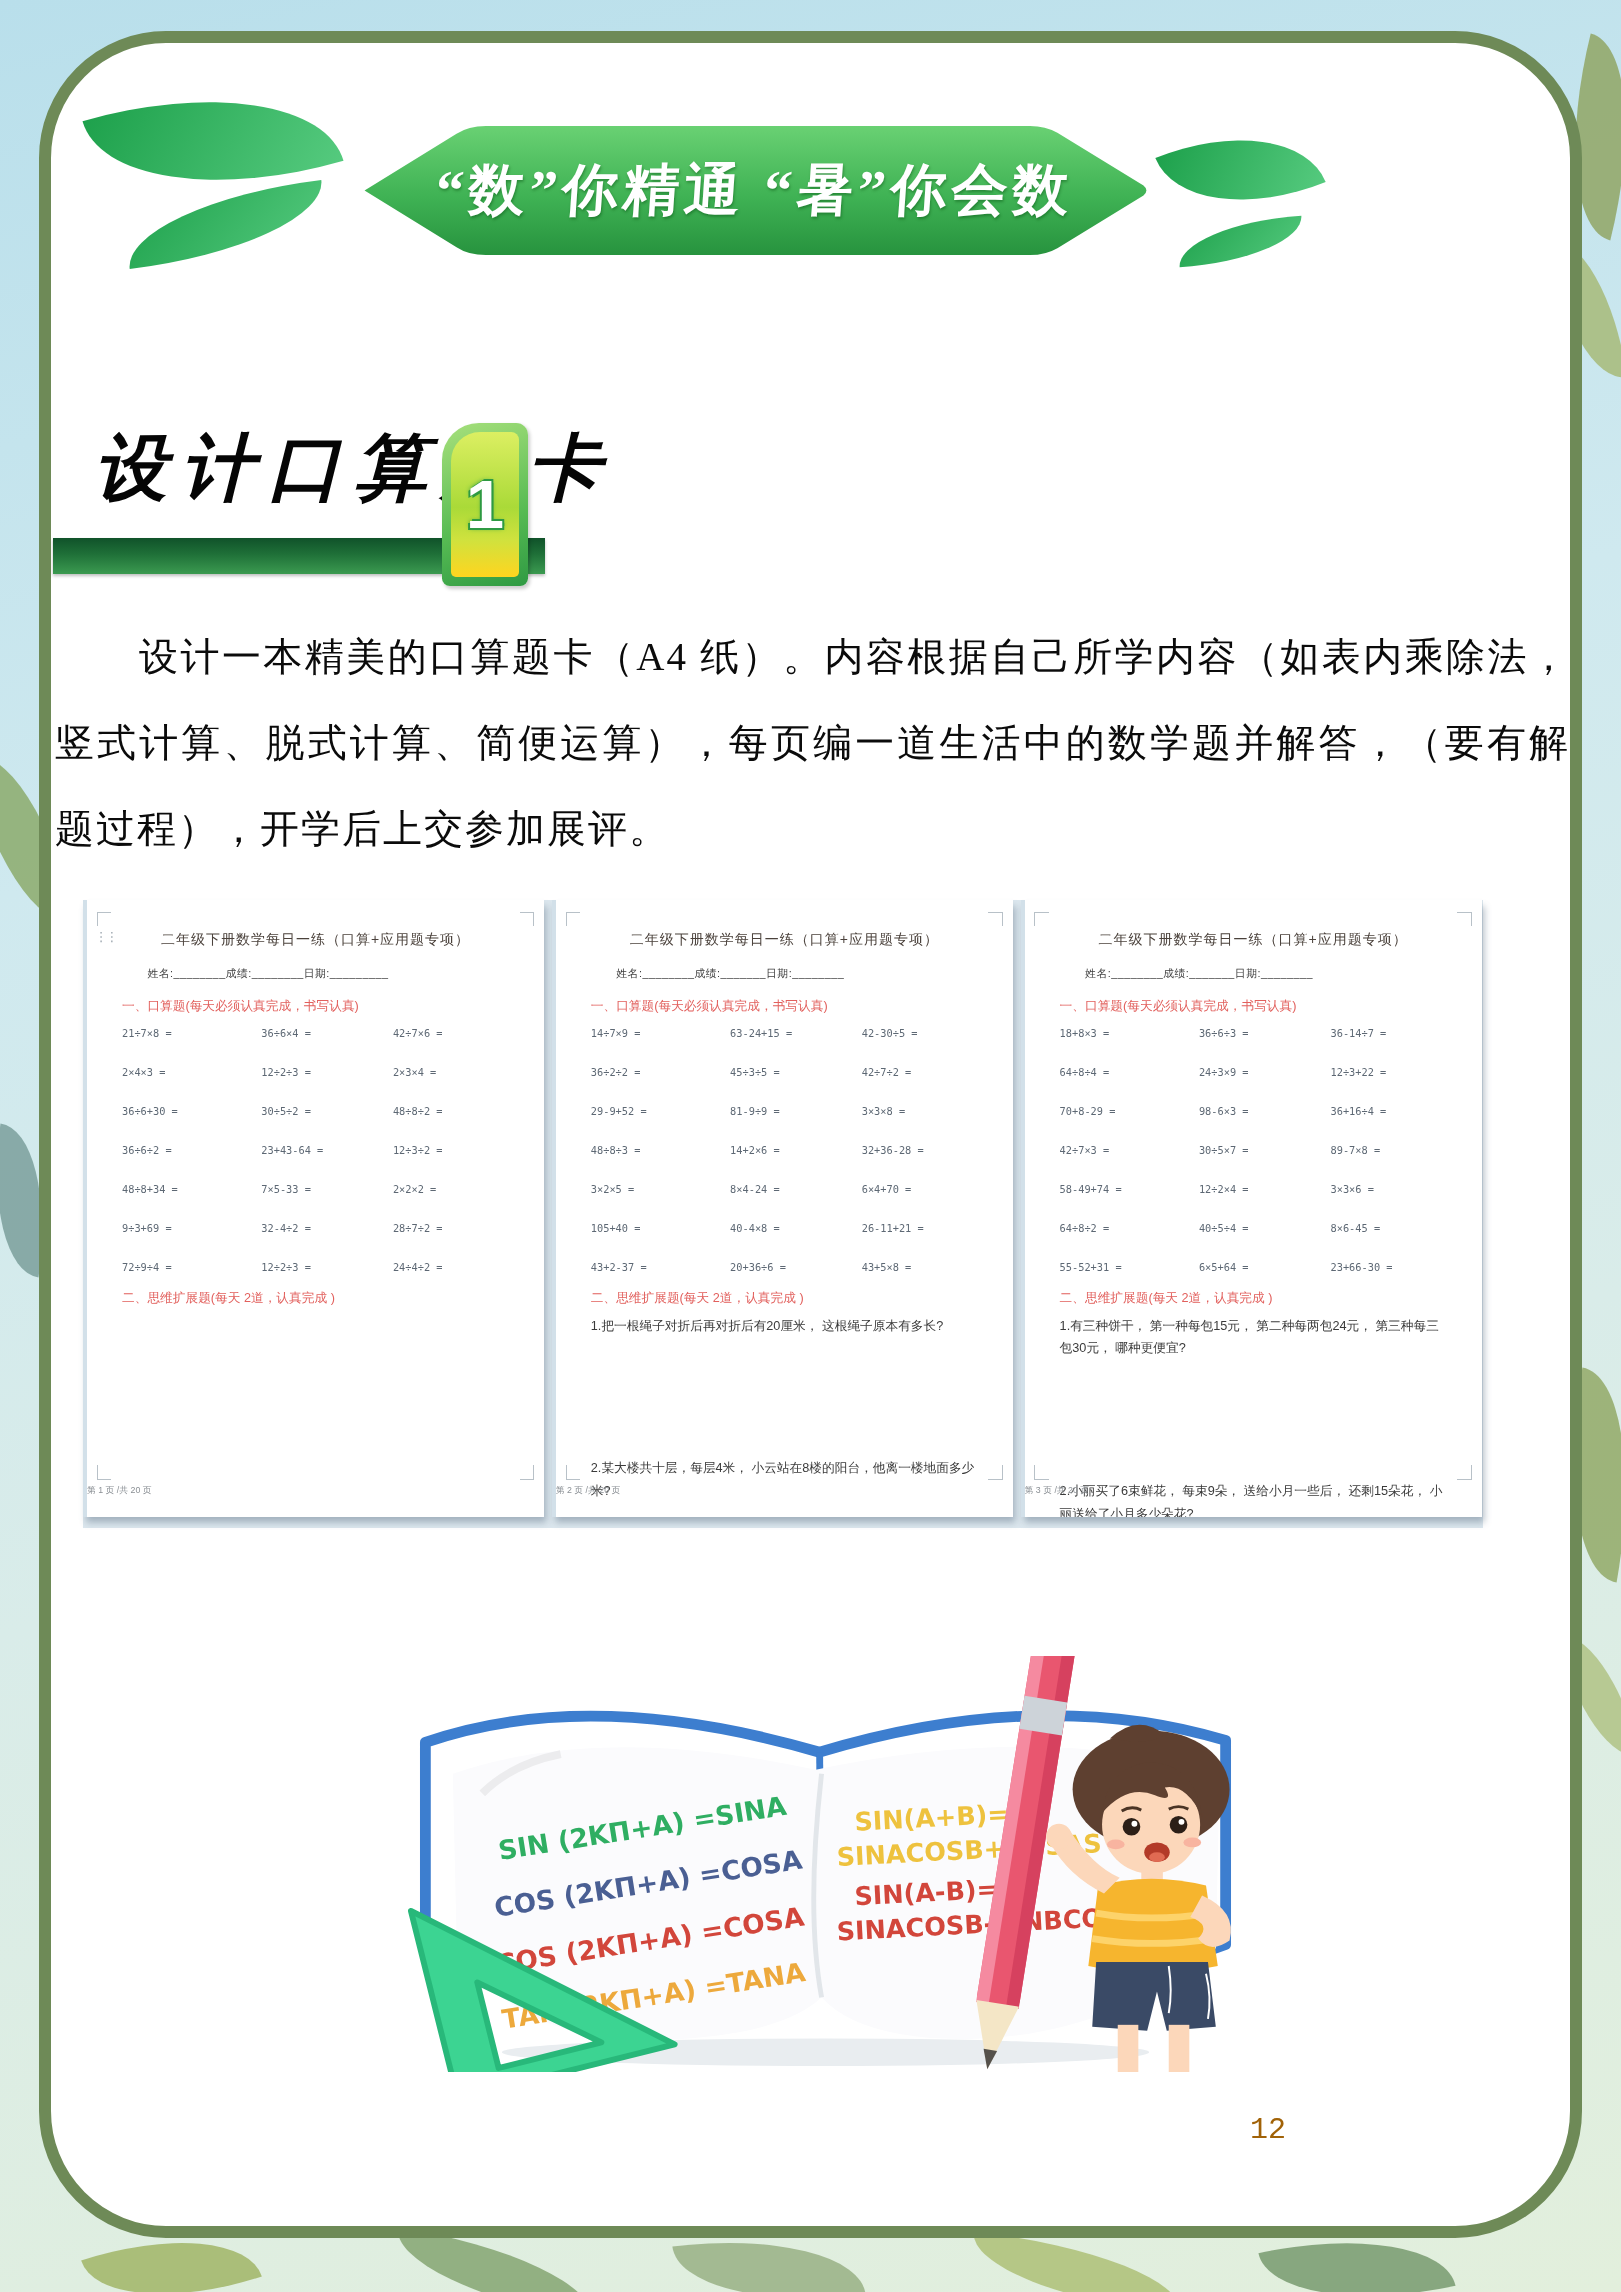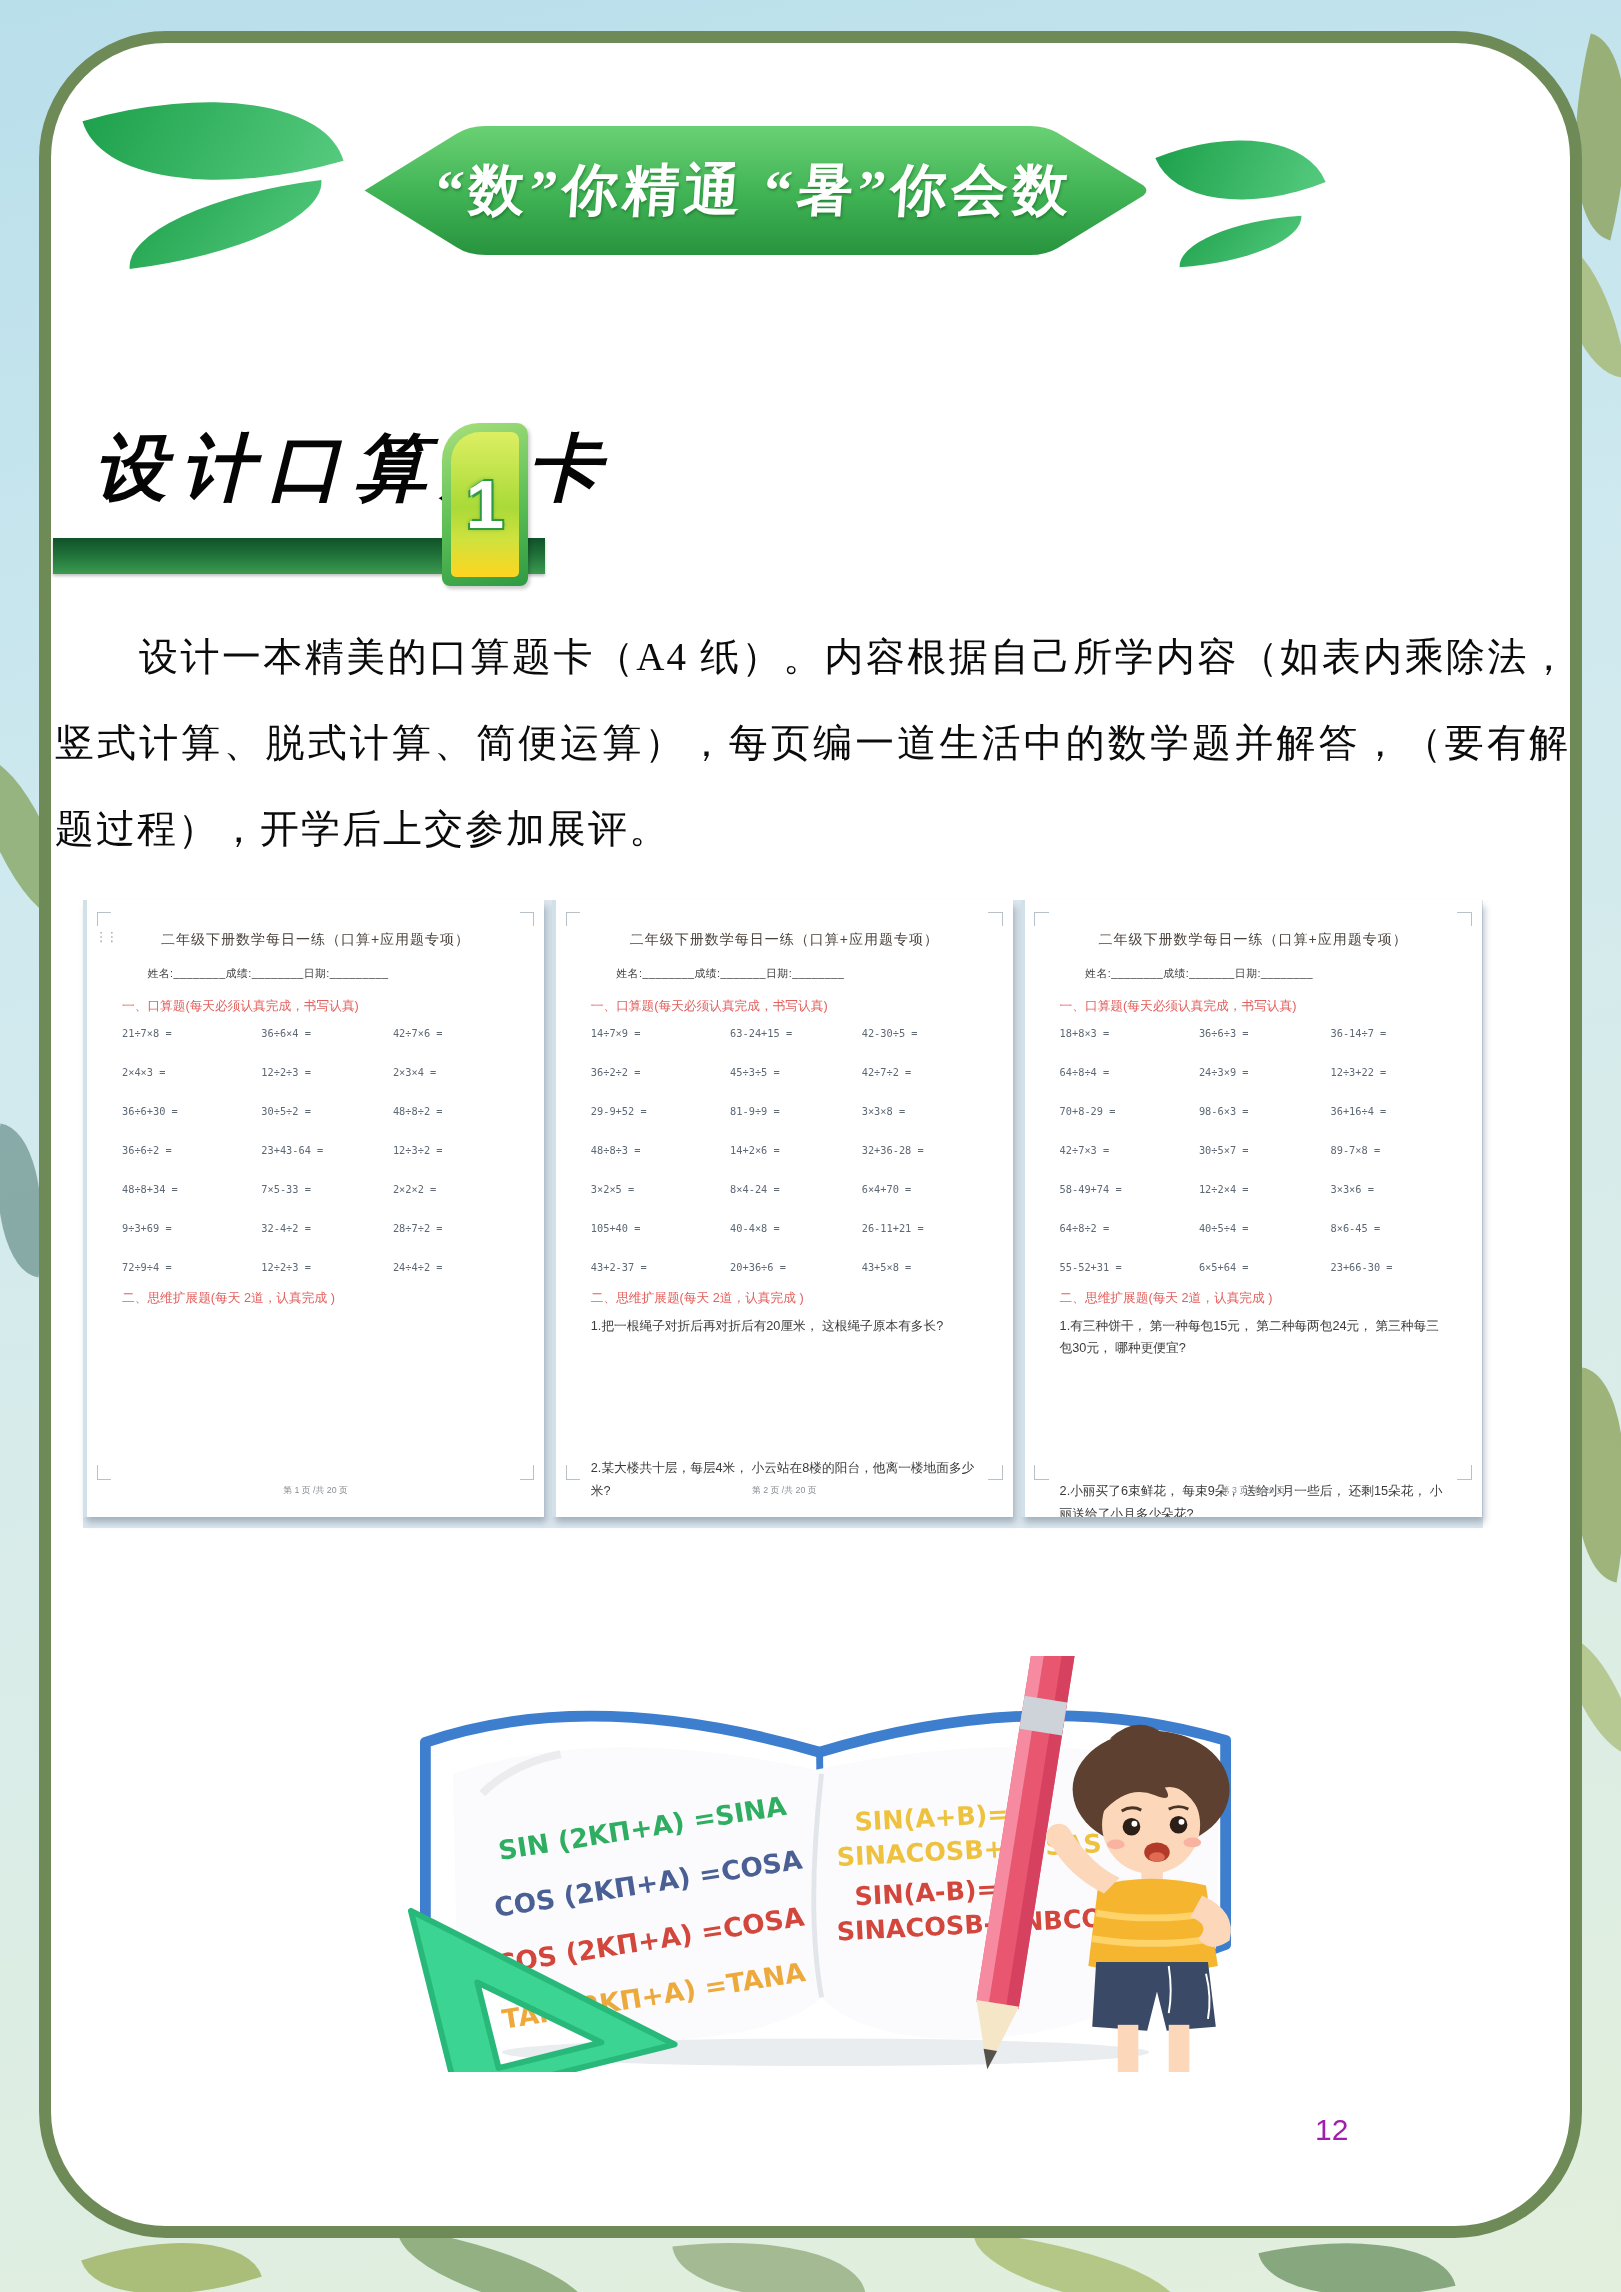--- a/index.html
+++ b/index.html
@@ -71,31 +71,31 @@
   }
   .s-title { margin-top:5.9px; text-align:center; font-size:14px; letter-spacing:1px; color:#4b423c; white-space:nowrap; }
   .s-meta  { margin:17.6px 0 0 25.5px; font-size:10.8px; color:#3e3e3e; letter-spacing:0.5px; }
   .s-sec   { margin-top:17px; font-size:12.7px; color:#e2605d; }
   .s-grid  {
     margin-top:11.8px; display:grid; grid-template-columns:36% 34% 30%; row-gap:27px;
     font-family:"DejaVu Sans Mono", monospace; font-size:10.3px; color:#5d6874;
   }
   .s-q  { margin-top:7.8px; font-size:12.7px; line-height:1.8; color:#3a3a3a; }
   .s-q2 { margin-top:120px; }
-  .s-footer { position:absolute; left:0; right:0; bottom:19.6px; text-align:center; font-size:8.8px; color:#8a8f94; }
+  .s-footer { position:absolute; left:0; right:0; bottom:19.6px; text-align:left; font-size:8.8px; color:#8a8f94; }
   .cm { position:absolute; width:14.7px; height:14.7px; border:0 solid #b8c1c8; }
   .cm-tl { left:9.8px;  top:11.8px;    border-top-width:1.5px; border-left-width:1.5px; }
   .cm-tr { right:9.8px; top:11.8px;    border-top-width:1.5px; border-right-width:1.5px; }
   .cm-bl { left:9.8px;  bottom:37px; border-bottom-width:1.5px; border-left-width:1.5px; }
   .cm-br { right:9.8px; bottom:37px; border-bottom-width:1.5px; border-right-width:1.5px; }
   .drag-dots { position:absolute; left:7.8px; top:29px; font-size:12.7px; letter-spacing:-2px; color:#9aa4ad; }
   
   .illu { position:absolute; left:394px; top:1656px; z-index:2; }
   
-  .pagenum { position:absolute; left:1315px; top:2113px; z-index:2; font-size:30px; color:#a21caf; font-family:Liberation Sans, sans-serif; }
+  .pagenum { position:absolute; left:1250px; top:2113px; z-index:2; font-size:30px; color:#a16207; font-family:Liberation Mono, monospace; }
 </style>
 </head>
 <body>
 
 <div class="wleaf" style="left:1566px;top:39px;width:69px;height:196px;background:#93a96b;transform:rotate(14deg);"></div>
 <div class="wleaf" style="left:1558px;top:235px;width:59px;height:147px;background:#a9bd7e;transform:rotate(-8deg);"></div>
 <div class="wleaf" style="left:-13.7px;top:745px;width:71px;height:186px;background:#8fae72;transform:rotate(-12deg);"></div>
 <div class="wleaf" style="left:-9.8px;top:1127px;width:59px;height:147px;background:#7fa3a0;transform:rotate(8deg);"></div>
 <div class="wleaf" style="left:1564px;top:1372px;width:71px;height:206px;background:#96ad6e;transform:rotate(10deg);"></div>
 <div class="wleaf" style="left:1572px;top:1627px;width:53px;height:137px;background:#b3c48a;transform:rotate(-14deg);"></div>

